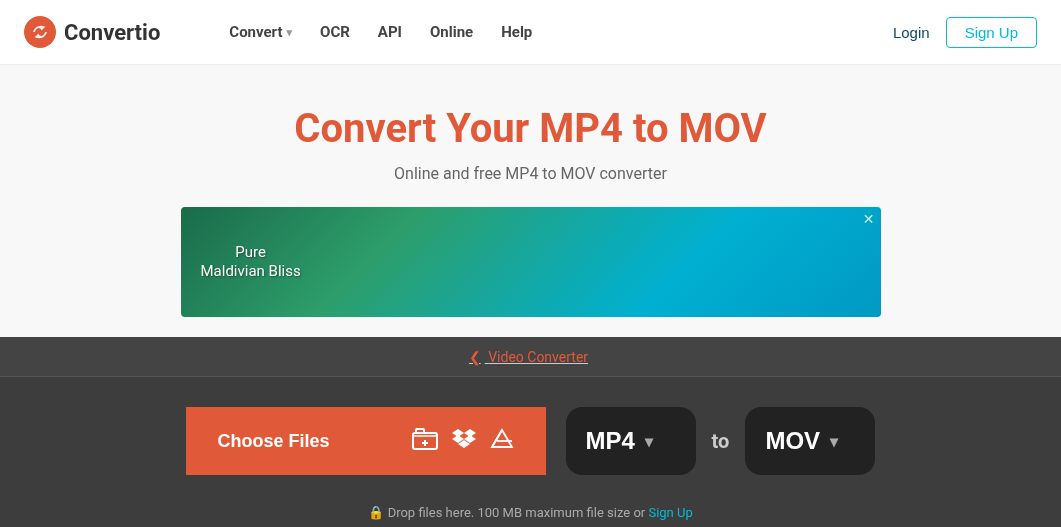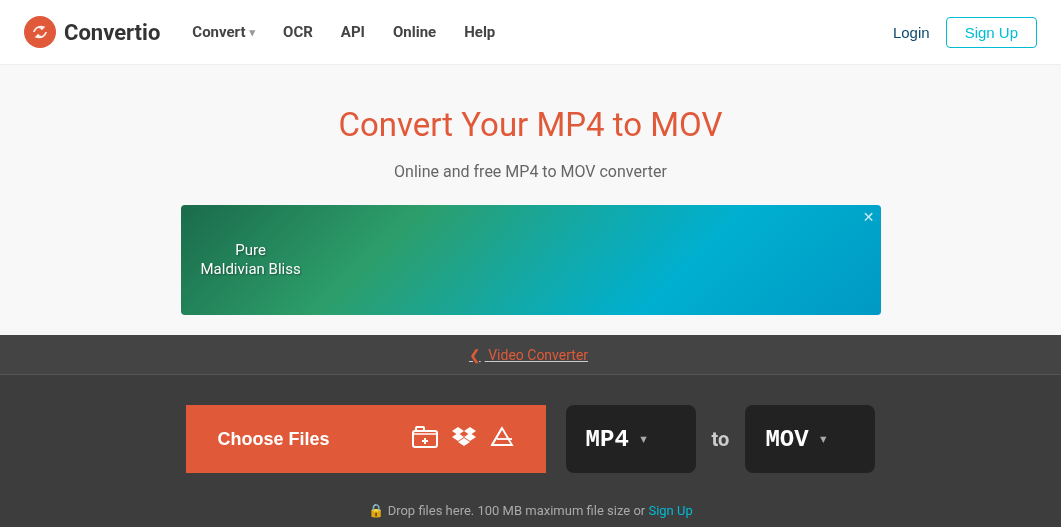--- a/index.html
+++ b/index.html
@@ -6,20 +6,21 @@
     body { font-family: -apple-system, BlinkMacSystemFont, 'Segoe UI', Roboto, sans-serif; background: #fff; }
 
     
     .navbar {
       display: flex;
       align-items: center;
       padding: 4px 24px;
       height: 65px;
       border-bottom: 1px solid #eee;
       background: #fff;
+      gap: 37px;
     }
     .logo-area {
       display: flex;
       align-items: center;
       gap: 8px;
       margin-right: 32px;
       text-decoration: none;
     }
     .logo-icon {
       width: 32px;
@@ -68,24 +69,24 @@
       cursor: pointer;
     }
 
     
     .hero {
       background: #f8f8f8;
       text-align: center;
       padding: 40px 20px 20px;
     }
     .hero-title {
-      font-size: 33px;
-      font-weight: 400;
+      font-size: 40px;
+      font-weight: 700;
       color: #e05a3a;
-      margin-bottom: 18px;
+      margin-bottom: 12px;
     }
     .hero-subtitle {
       font-size: 16px;
       color: #666;
       margin-bottom: 24px;
     }
 
     
     .ad-banner {
       width: 700px;
@@ -188,27 +189,26 @@
       gap: 12px;
     }
     .format-btn {
       background: #222;
       color: #fff;
       border: none;
       padding: 0 20px;
       height: 68px;
       font-size: 24px;
       font-weight: 800;
-      border-radius: 8px;
+      border-radius: 16px;
       cursor: pointer;
       display: flex;
       align-items: center;
       gap: 10px;
       min-width: 130px;
-      font-family: Liberation Mono, monospace;
     }
     .chevron-down {
       font-size: 16px;
       color: #aaa;
     }
     .to-label {
       color: #ccc;
       font-size: 20px;
       font-weight: 700;
       padding: 0 4px;

